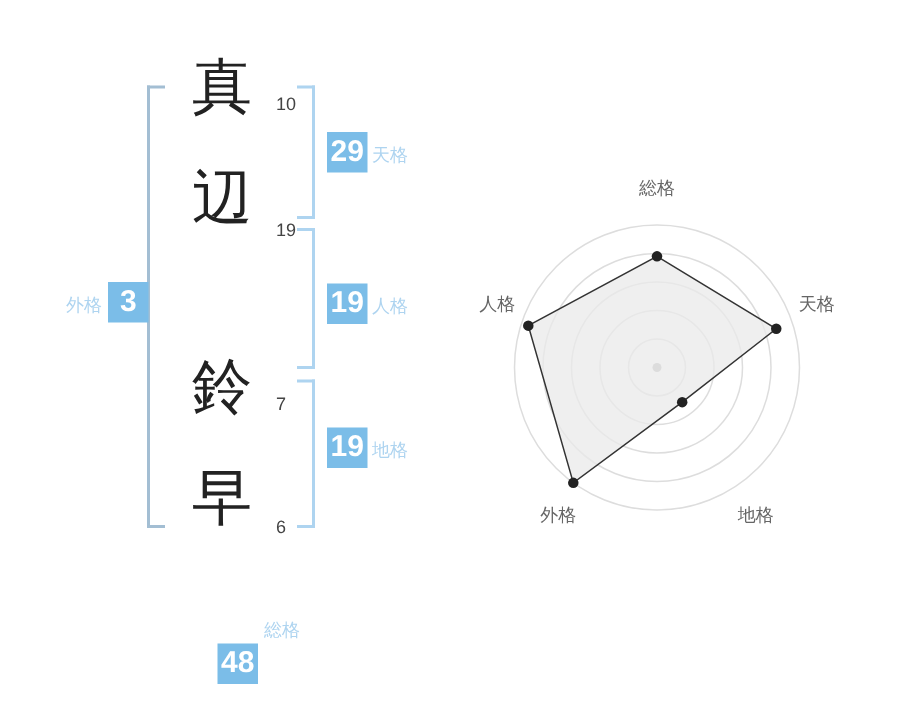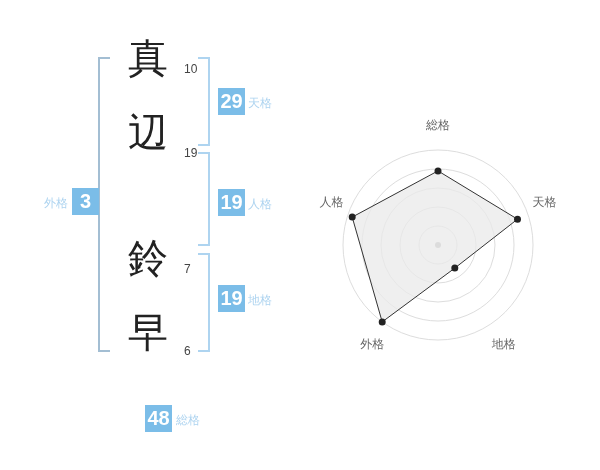--- a/index.html
+++ b/index.html
@@ -36,21 +36,21 @@
   .bracket-right.b3 { top:253px; height:99px; }
 
   .box-gaikaku { left:72px;  top:188px; }
   .lbl-gaikaku { left:44px;  top:195px; }
   .box-tenkaku { left:218px; top:88px; }
   .lbl-tenkaku { left:248px; top:95px; }
   .box-jinkaku { left:218px; top:189px; }
   .lbl-jinkaku { left:248px; top:196px; }
   .box-chikaku { left:218px; top:285px; }
   .lbl-chikaku { left:248px; top:292px; }
-  .box-soukaku { left:145px; top:405px; }
+  .box-soukaku { left:145px; top:429px; }
   .lbl-soukaku { left:176px; top:412px; }
 
   #radar { position:absolute; left:298px; top:112px; }
   .ring { fill:none; stroke:#dddddd; stroke-width:1; }
   .center-dot { fill:#b5b5b5; }
   .radar-poly { fill:#e9e9e9; fill-opacity:0.75; stroke:#333333; stroke-width:1; }
   .data-dot { fill:#222222; }
   .axis-label { fill:#666666; font-size:12px; font-family:"Liberation Sans","DejaVu Sans",sans-serif; }
 </style>
 </head>

